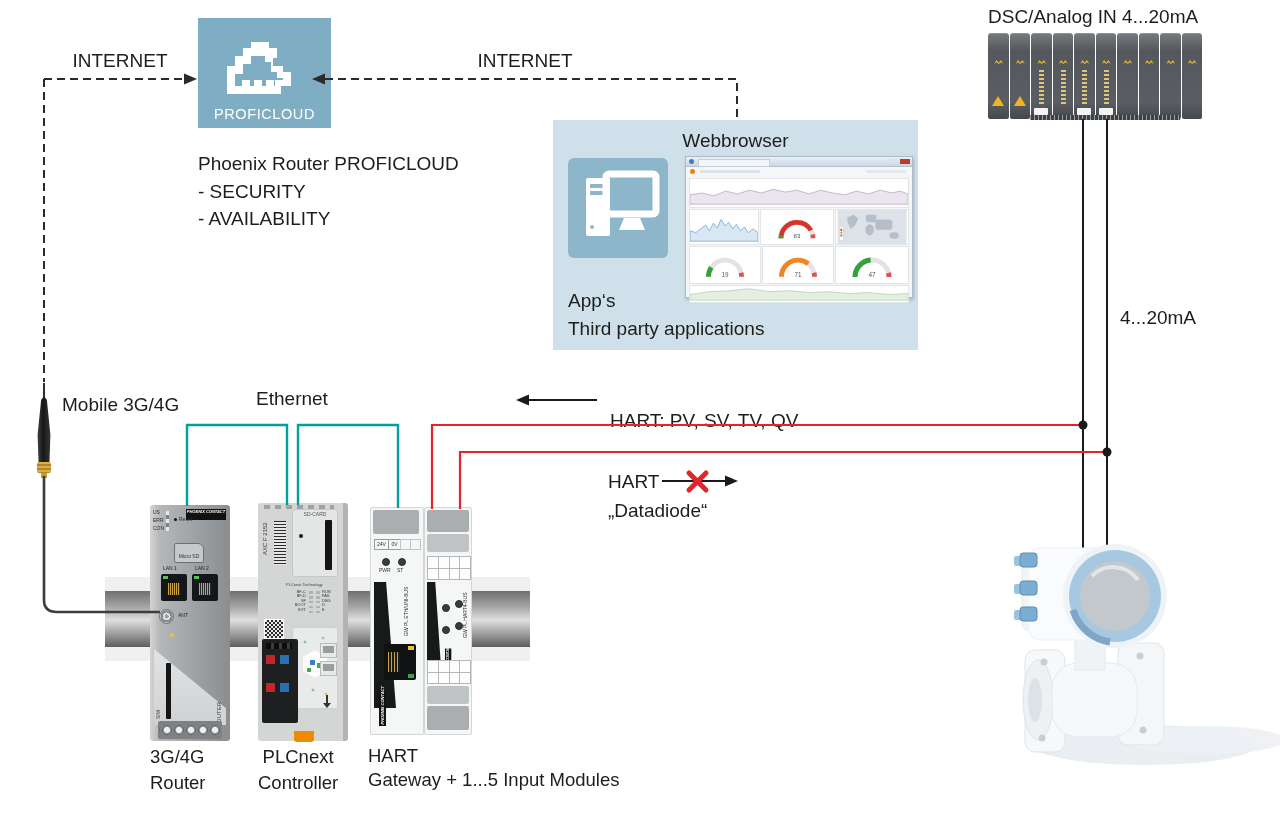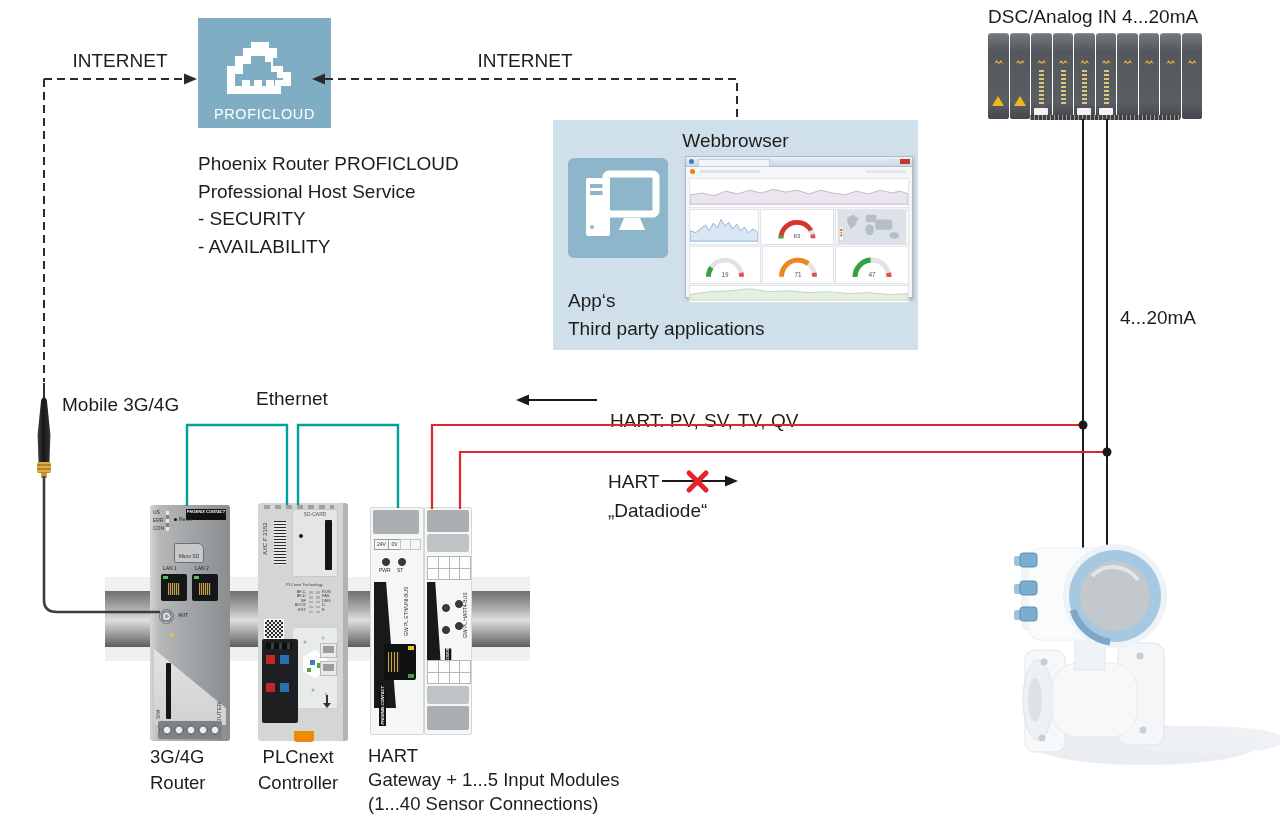--- a/index.html
+++ b/index.html
@@ -79,21 +79,20 @@
       <rect x="49" y="48" width="8" height="8" fill="#ffffff"></rect>
     </svg>
     <div class="abs cloudlabel">PROFICLOUD</div>
   </div>
 
   <div class="abs lbl center" style="left:55px;top:48px;width:130px;">INTERNET</div>
   <div class="abs lbl center" style="left:460px;top:48px;width:130px;">INTERNET</div>
 
   <div class="abs" style="left:198px;top:150px;">
     <div class="lbl" style="line-height:27.5px;">Phoenix Router PROFICLOUD</div>
-    <div class="lbl" style="line-height:27.5px;">Professional Host Service</div>
     <div class="lbl" style="line-height:27.5px;">- SECURITY</div>
     <div class="lbl" style="line-height:27.5px;">- AVAILABILITY</div>
   </div>
 
   <div class="abs webpanel">
     <div class="abs lbl center" style="left:0;right:0;top:8px;">Webbrowser</div>
 
     <div class="abs tile">
       <svg width="100" height="100" viewBox="0 0 100 100">
         <rect x="18" y="20" width="24" height="58" rx="2" fill="#fff"></rect>
@@ -397,21 +396,20 @@
     <div class="lbl" style="font-size:18.5px;line-height:26px;">3G/4G</div>
     <div class="lbl" style="font-size:18.5px;line-height:26px;">Router</div>
   </div>
   <div class="abs" style="left:258px;top:744px;">
     <div class="lbl" style="font-size:18.5px;line-height:26px;text-align:center;">PLCnext</div>
     <div class="lbl" style="font-size:18.5px;line-height:26px;">Controller</div>
   </div>
   <div class="abs" style="left:368px;top:744px;">
     <div class="lbl" style="font-size:18.5px;line-height:24px;">HART</div>
     <div class="lbl" style="font-size:18.5px;line-height:24px;">Gateway + 1...5 Input Modules</div>
-    <div class="lbl" style="font-size:18.5px;line-height:24px;">(1...40 Sensor Connections)</div>
   </div>
 
   <svg class="abs" style="left:0;top:0;z-index:30;" width="1280" height="827" viewBox="0 0 1280 827">
 
     <path d="M44,79 H184" fill="none" stroke="#2a2a2a" stroke-width="2" stroke-dasharray="8 5"></path>
     <polygon points="197,79 184,73.5 184,84.5" fill="#2a2a2a"></polygon>
     <path d="M44,79 V382" fill="none" stroke="#2a2a2a" stroke-width="2" stroke-dasharray="8 5"></path>
 
     <polygon points="312,79 325,73.5 325,84.5" fill="#2a2a2a"></polygon>
     <path d="M325,79 H737 V118" fill="none" stroke="#2a2a2a" stroke-width="2" stroke-dasharray="8 5"></path>

